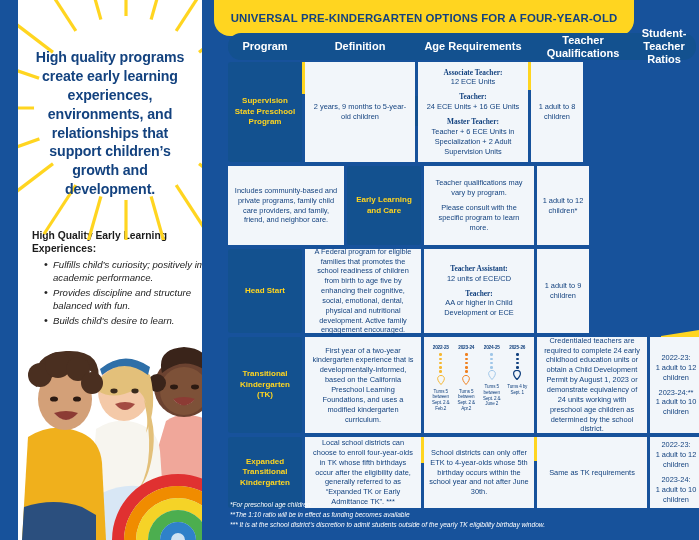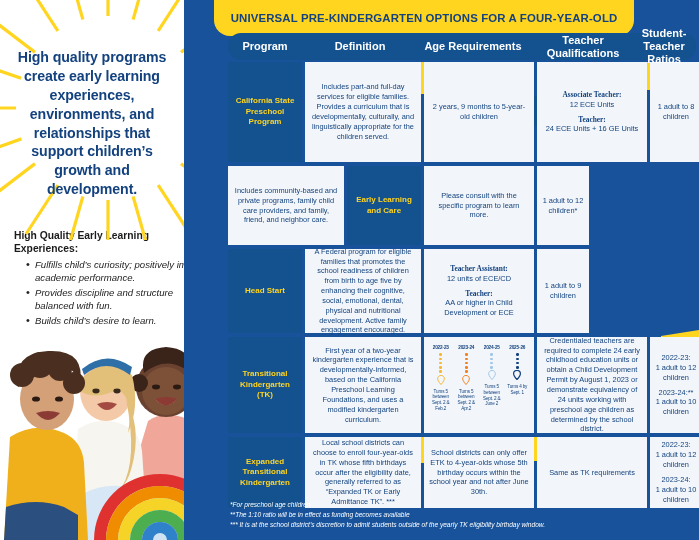--- a/index.html
+++ b/index.html
@@ -14,21 +14,21 @@
   #page {
     position: relative;
     width: 699px; height: 540px;
     background: #17529b;
     overflow: hidden;
   }
 
   
   .left-panel {
     position: absolute;
-    left: 0; top: 0;
+    left: 18px; top: 0;
     width: 184px; height: 540px;
     background: #ffffff;
     overflow: hidden;
   }
 
   
   .sunburst {
     position: absolute;
     left: -10px; top: -10px;
     width: 242px; height: 250px;
@@ -349,48 +349,47 @@
     <div class="hdr-cell c-prog">Program</div>
     <div class="hdr-cell c-def">Definition</div>
     <div class="hdr-cell c-age">Age Requirements</div>
     <div class="hdr-cell c-tq">Teacher Qualifications</div>
     <div class="hdr-cell c-ratio">Student-Teacher Ratios</div>
   </div>
 
   <div class="table">
 
     <div class="row" style="height:100px;">
-      <div class="cell cell-program c-prog">California State Preschool Program</div>
-      <div class="cell c-def">
-        <p>Includes part-and full-day services for eligible families. Provides a curriculum that is developmentally, culturally, and linguistically appropriate for the children served.</p>
-      </div>
+      <div class="cell cell-program c-prog">Supervision State Preschool Program</div>
       <div class="cell c-age">
         <span class="tick yellow" style="left:-3px;top:0;height:32px;"></span>
         <p>2 years, 9 months to 5-year-old children</p>
       </div>
       <div class="cell c-tq">
         <span class="tick blue" style="left:-3px;top:34px;height:30px;"></span>
         <span class="tick yellow" style="right:-3px;top:0;height:28px;"></span>
         <div>
           <p><b>Associate Teacher:</b><br><span>12 ECE Units</span></p>
           <p><b>Teacher:</b><br><span>24 ECE Units + 16 GE Units</span></p>
+          <p><b>Master Teacher:</b><br><span>Teacher + 6 ECE Units in Specialization + 2 Adult Supervision Units</span></p>
         </div>
       </div>
       <div class="cell c-ratio">
         <p>1 adult to 8 children</p>
       </div>
     </div>
 
     <div class="row" style="height:79px;">
       <div class="cell c-def">
         <p>Includes community-based and private programs, family child care providers, and family, friend, and neighbor care.</p>
       </div>
       <div class="cell cell-program c-prog">Early Learning and Care</div>
       <div class="cell c-tq">
         <div>
+          <p>Teacher qualifications may vary by program.</p>
           <p>Please consult with the specific program to learn more.</p>
         </div>
       </div>
       <div class="cell c-ratio">
         <p>1 adult to 12 children*</p>
       </div>
     </div>
 
     <div class="row" style="height:84px;">
       <div class="cell cell-program c-prog">Head Start</div>

